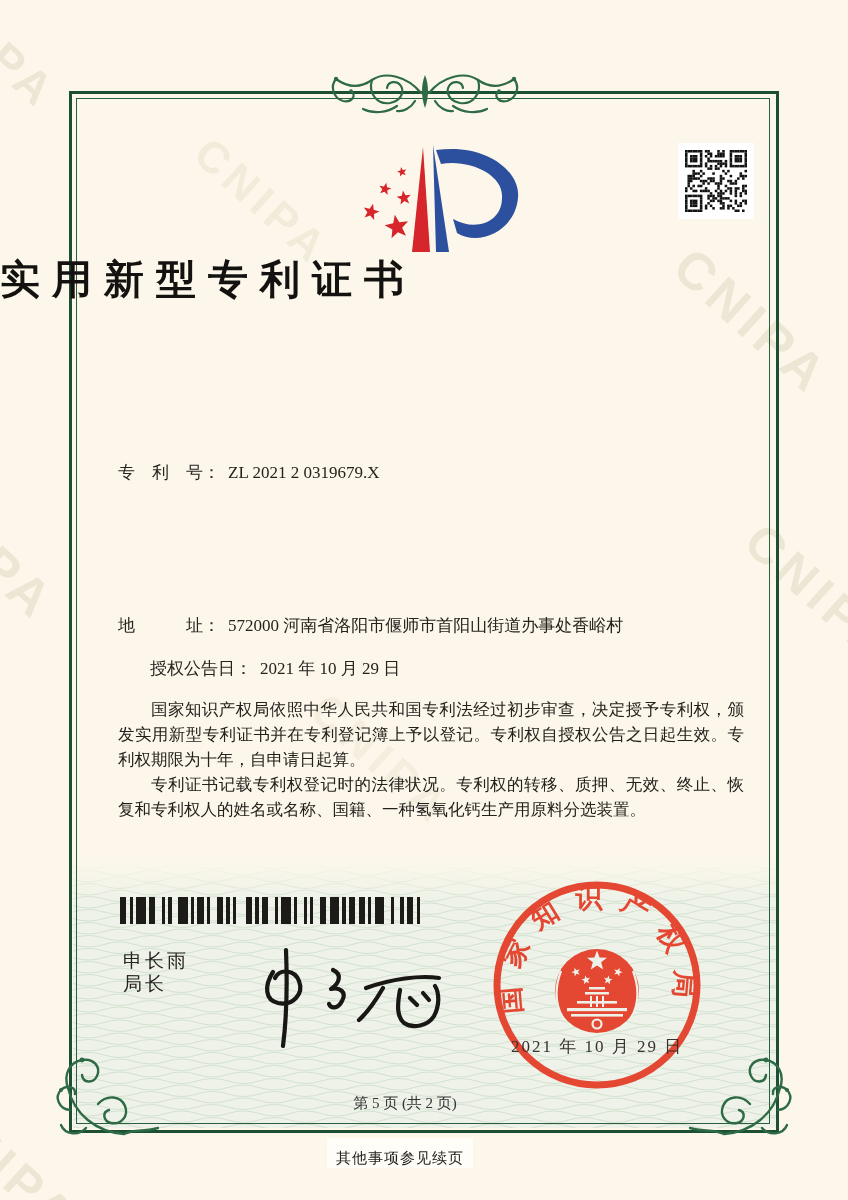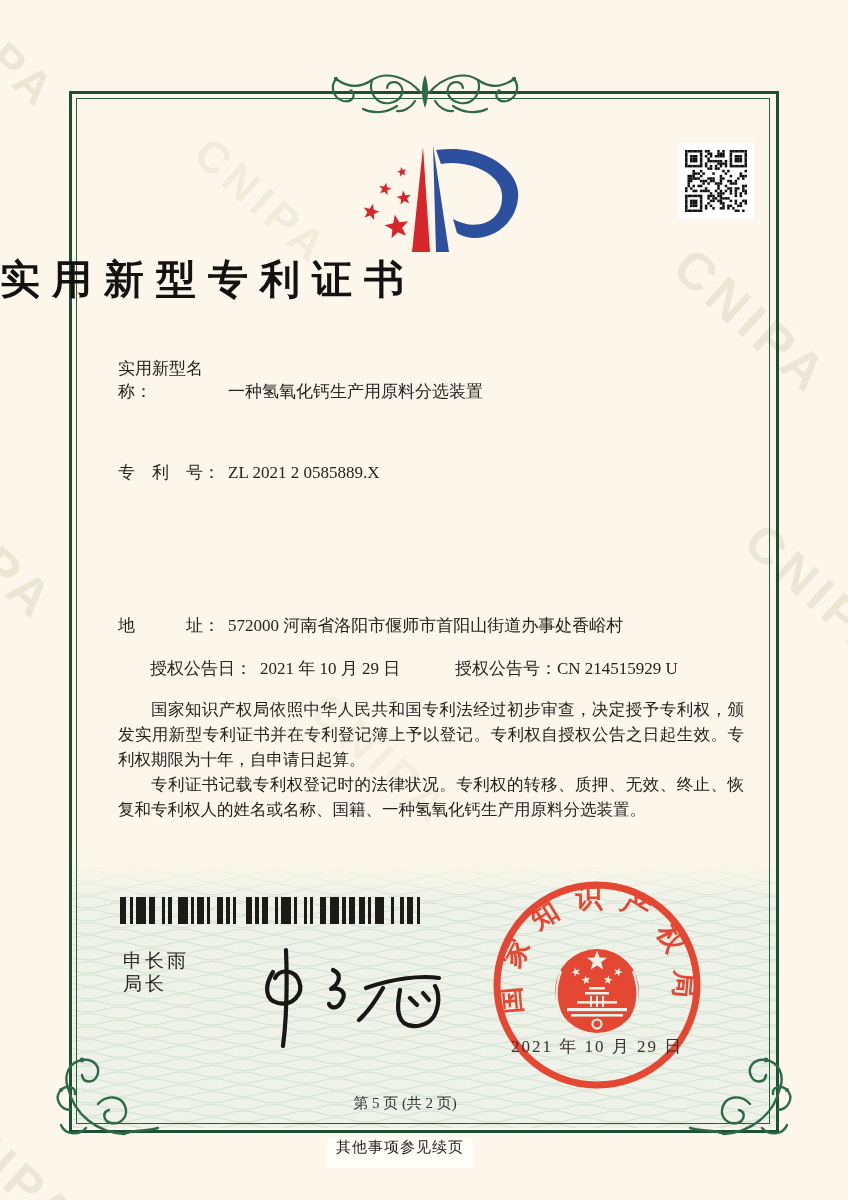--- a/index.html
+++ b/index.html
@@ -50,21 +50,21 @@
   #signer-title{left:123px;top:971px;font-size:19px;letter-spacing:3px;}
   #signer-name{left:123px;top:948px;font-size:19px;letter-spacing:3px;}
   #sig{position:absolute;left:235px;top:930px;z-index:5;}
 
   #seal{position:absolute;left:489px;top:877px;width:216px;height:216px;z-index:6;opacity:.93;}
   #seal-date{position:absolute;left:0;top:158px;width:100%;text-align:center;
       font-size:17px;letter-spacing:2px;color:#2b2320;}
 
   #page-no{left:300px;top:1094px;width:210px;text-align:center;font-size:15px;color:#333;}
   #cont-box{position:absolute;left:327px;top:1138px;width:146px;height:30px;background:#fffdf7;
-      z-index:5;display:flex;align-items:flex-start;justify-content:center;}
+      z-index:5;display:flex;align-items:flex-end;justify-content:center;}
   #cont-box span{font-size:15px;color:#26221e;letter-spacing:1px;}
 </style>
 </head>
 <body>
 
 <div id="page">
 
   <div class="wm wm1">CNIPA</div>
   <div class="wm wm2">CNIPA</div>
   <div class="wm wm3">CNIPA</div>
@@ -452,34 +452,28 @@
         <rect x="42.16" y="57.04" width="2.53" height="2.53" fill="#111"></rect>
         <rect x="47.12" y="57.04" width="2.53" height="2.53" fill="#111"></rect>
         <rect x="49.60" y="59.52" width="2.53" height="2.53" fill="#111"></rect>
         <rect x="52.08" y="59.52" width="2.53" height="2.53" fill="#111"></rect>
         <rect x="57.04" y="59.52" width="2.53" height="2.53" fill="#111"></rect>
       </svg>
   </div>
 
   <div class="txt" id="title">实用新型专利证书</div>
 
-  <div class="txt frow" style="top:357px;">
-    <span class="lbl">实用新型名称：</span><span class="val">一种氢氧化钙生产用原料分选装置</span>
-  </div>
   <div class="txt frow" style="top:461px;">
-    <span class="lbl">专　利　号：</span><span class="val">ZL 2021 2 0585889.X</span>
+    <span class="lbl">专　利　号：</span><span class="val">ZL 2021 2 0319679.X</span>
   </div>
   <div class="txt frow" style="top:614px;">
     <span class="lbl">地　　　址：</span><span class="val">572000 河南省洛阳市偃师市首阳山街道办事处香峪村</span>
   </div>
   <div class="txt frow" style="top:657px;margin-left:32px;">
     <span class="lbl">授权公告日：</span><span class="val">2021 年 10 月 29 日</span>
-  </div>
-  <div class="txt" id="grant-no">
-    <span>授权公告号：</span><span>CN 214515929 U</span>
   </div>
 
   <div class="txt" id="bodytext">
     <p>国家知识产权局依照中华人民共和国专利法经过初步审查，决定授予专利权，颁发实用新型专利证书并在专利登记簿上予以登记。专利权自授权公告之日起生效。专利权期限为十年，自申请日起算。</p>
     <p>专利证书记载专利权登记时的法律状况。专利权的转移、质押、无效、终止、恢复和专利权人的姓名或名称、国籍、一种氢氧化钙生产用原料分选装置。</p>
   </div>
 
   <div id="barcode">
       <div style="width: 6.46316px; background: rgb(29, 27, 24);"></div>
       <div style="width: 3.23158px; background: transparent;"></div>

